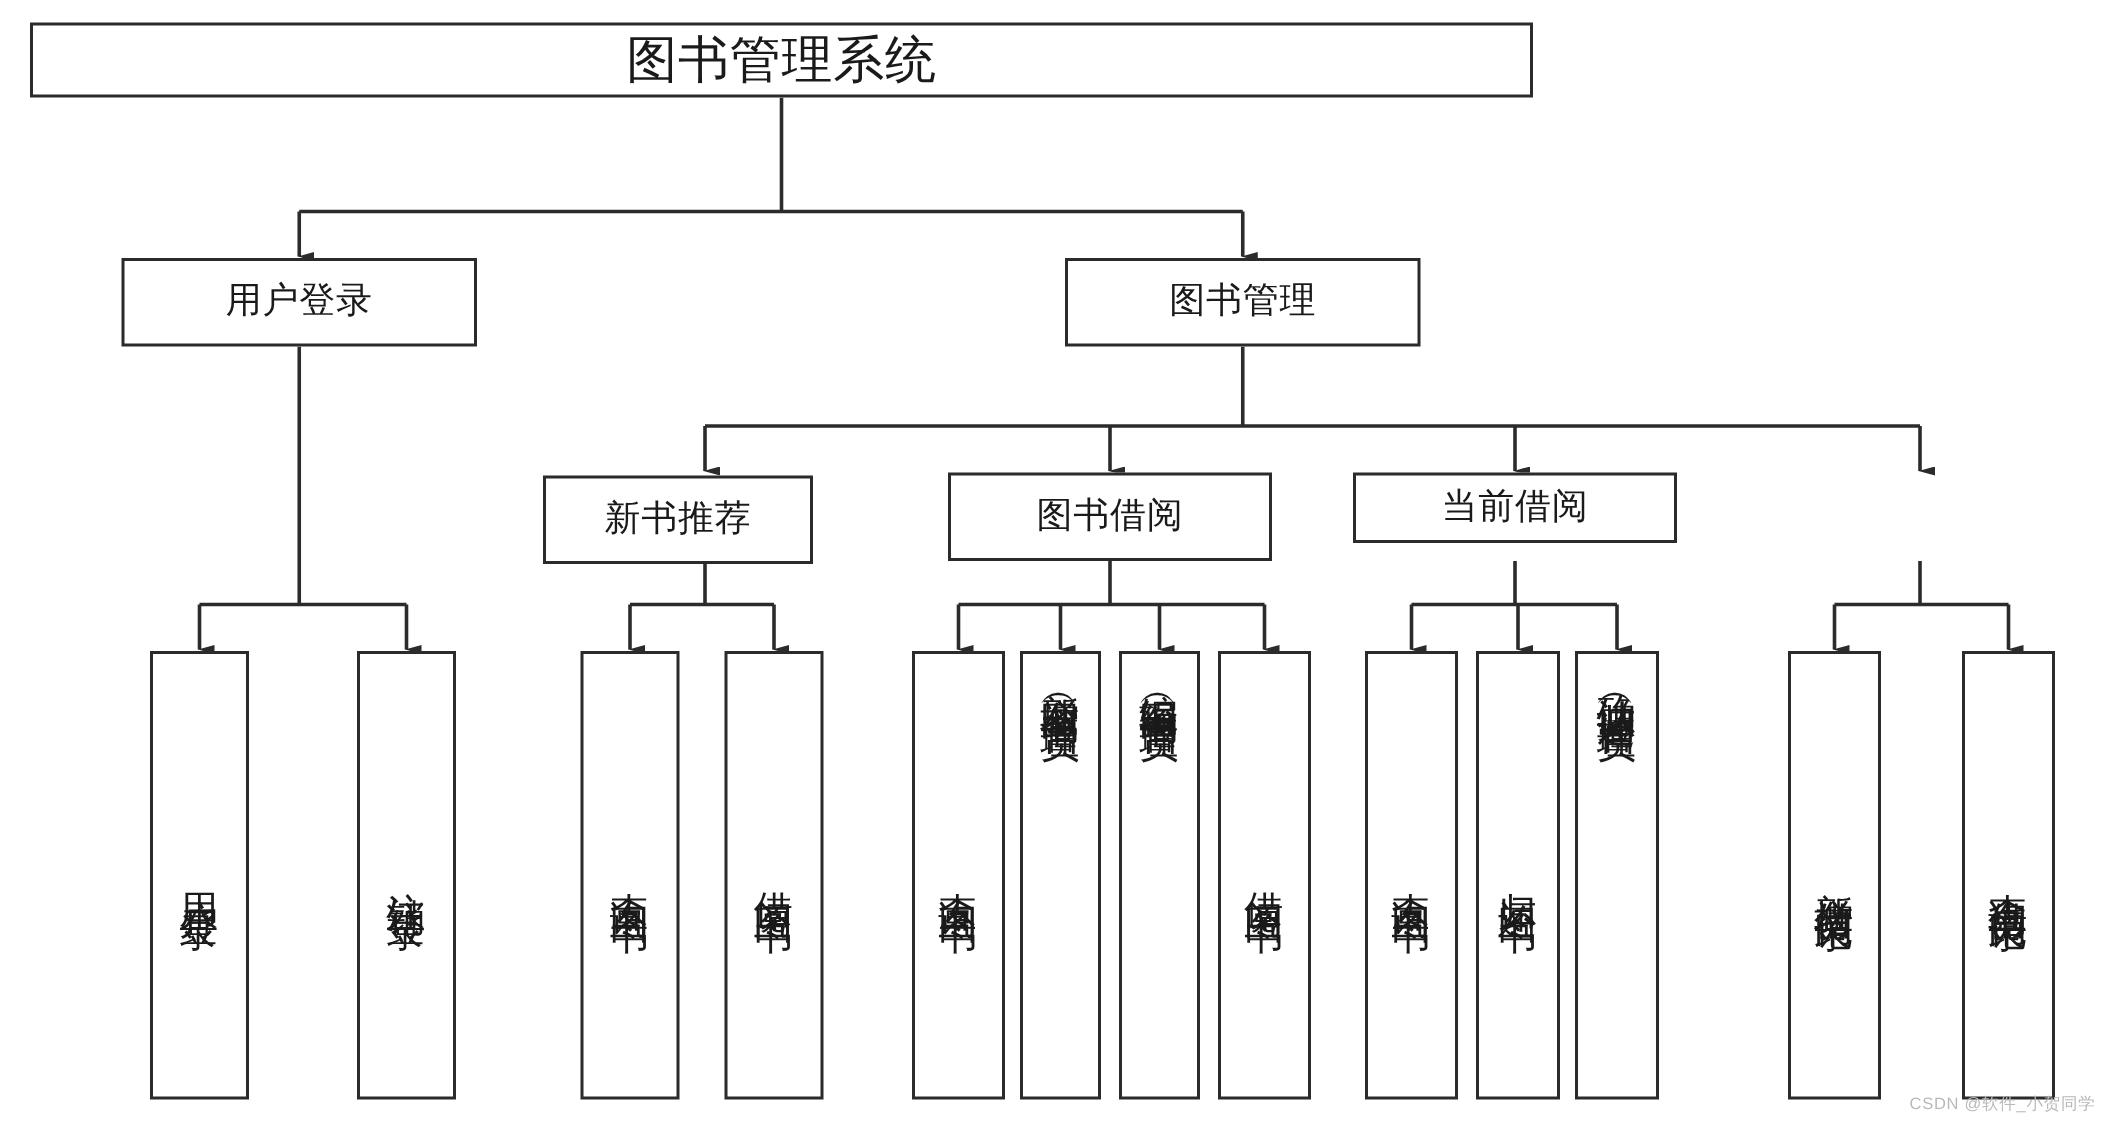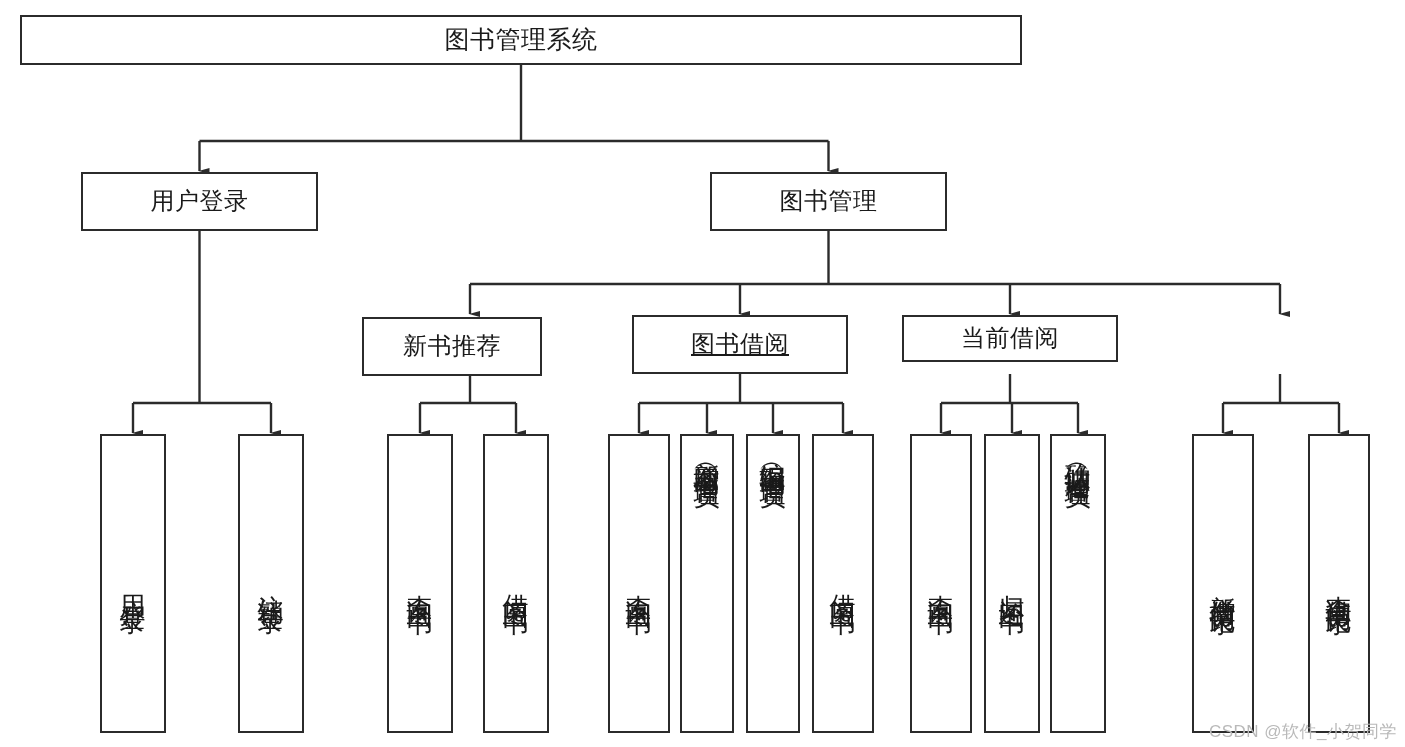--- a/index.html
+++ b/index.html
@@ -31,21 +31,21 @@
   }
   .node .lbl{
     line-height:1.02;
     letter-spacing:0.5px;
     white-space:nowrap;
   }
   
   .node.horiz .lbl{
     font-size:24px;
   }
-  .node.root .lbl{font-size:25px;}
+  .node.root .lbl{font-size:34px;}
   
   .node.vert{
     align-items:center;
     justify-content:center;
     padding:6px 0;
   }
   .node.vert .lbl{
     writing-mode:vertical-rl;
     text-orientation:upright;
     font-size:26px;
@@ -56,21 +56,21 @@
   .node.vert.tall .lbl{
     letter-spacing:3px;
   }
   .node.vert.topalign{
     align-items:flex-start;
   }
   .watermark{
     position:absolute;
     right:8px;
     bottom:4px;
-    font-size:17px;
+    font-size:11px;
     color:#b9b9b9;
     letter-spacing:0.5px;
     white-space:nowrap;
     z-index:5;
     font-family:"Liberation Sans","DejaVu Sans",sans-serif;
   }
 </style>
 </head>
 <body>
 
@@ -126,21 +126,21 @@
   <div class="node horiz" style="left:81px;top:172px;width:237px;height:59px;">
     <span class="lbl">用户登录</span>
   </div>
   <div class="node horiz" style="left:710px;top:172px;width:237px;height:59px;">
     <span class="lbl">图书管理</span>
   </div>
 
   <div class="node horiz" style="left:362px;top:317px;width:180px;height:59px;">
     <span class="lbl">新书推荐</span>
   </div>
-  <div class="node horiz" style="left:632px;top:315px;width:216px;height:59px;text-decoration:underline;">
+  <div class="node horiz" style="left:632px;top:315px;width:216px;height:59px;">
     <span class="lbl">图书借阅</span>
   </div>
   <div class="node horiz" style="left:902px;top:315px;width:216px;height:47px;">
     <span class="lbl">当前借阅</span>
   </div>
 
   <div class="node vert" style="left:100px;top:434px;width:66px;height:299px;">
     <span class="lbl">用户登录</span>
   </div>
   <div class="node vert" style="left:238px;top:434px;width:66px;height:299px;">

